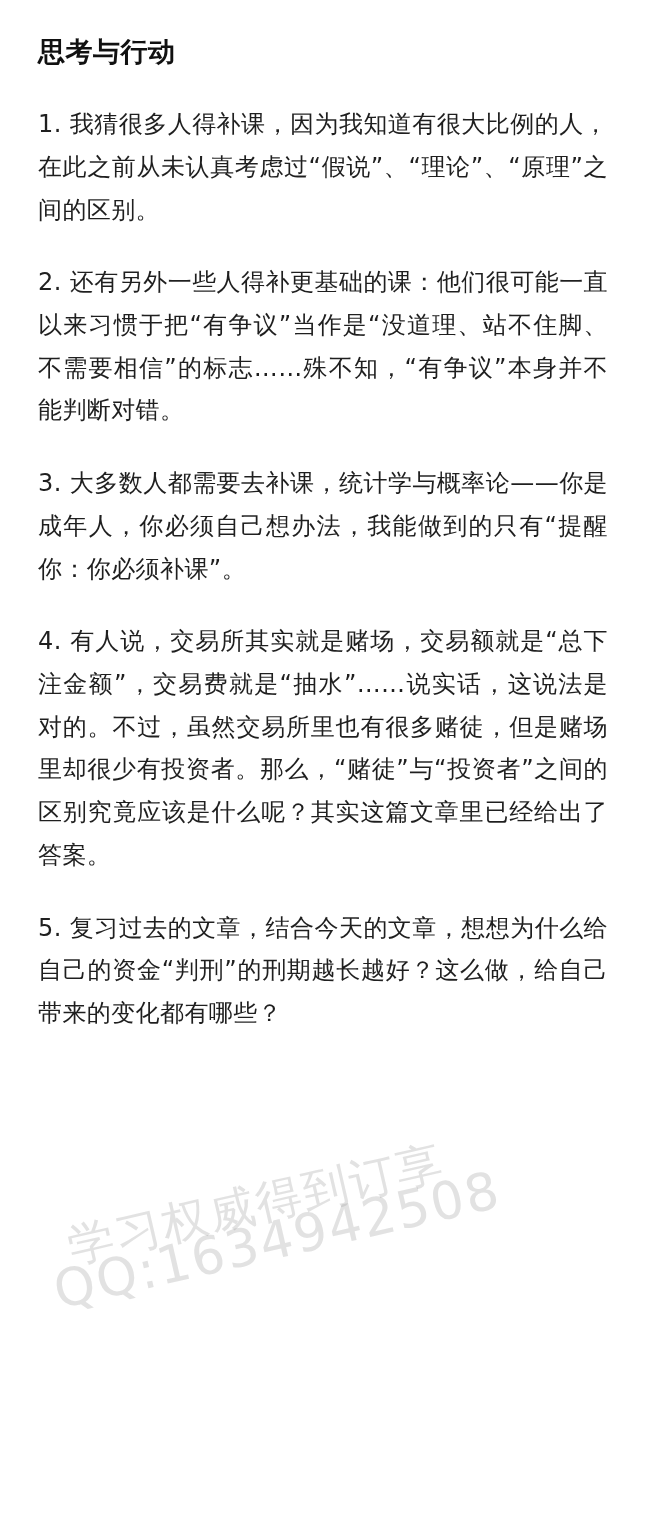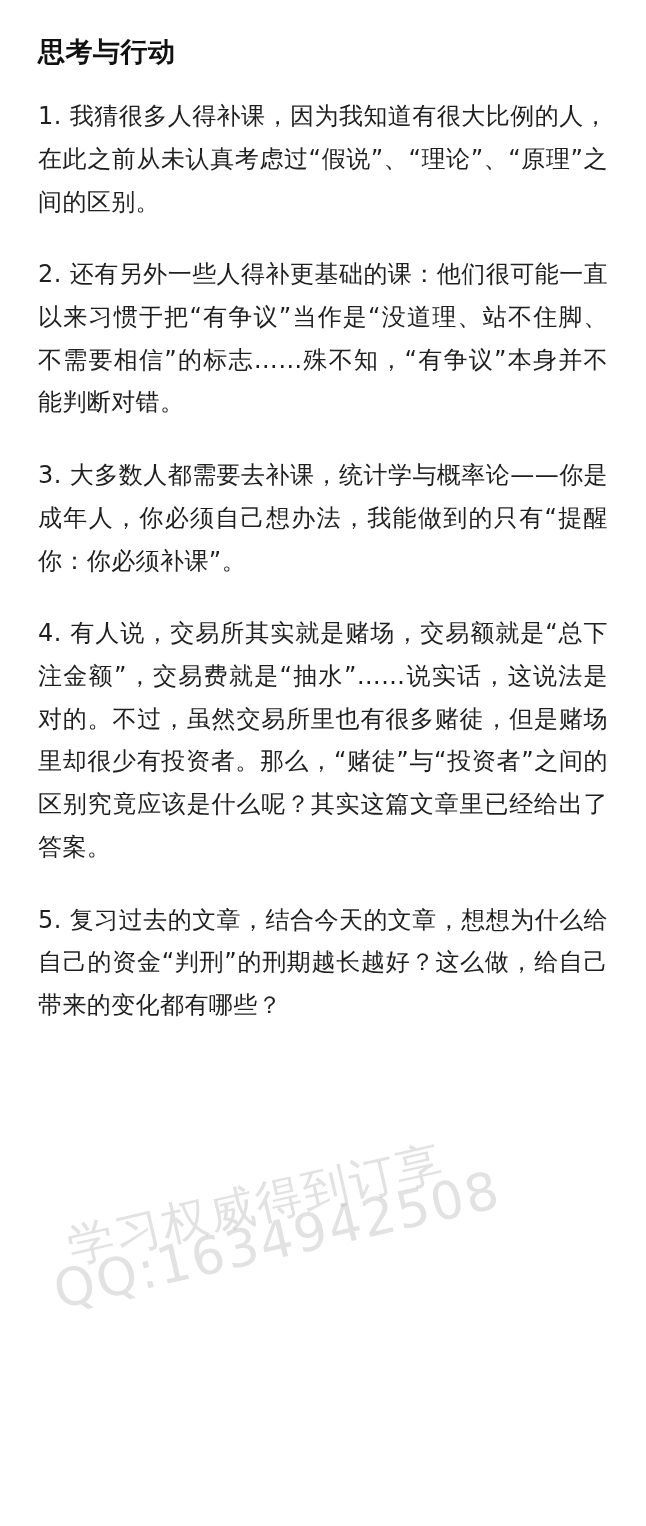--- a/index.html
+++ b/index.html
@@ -21,21 +21,21 @@
     height: 1526px;
     box-sizing: border-box;
     padding: 34px 38px 0 38px;
   }
   .doc-title {
     font-size: 27px;
     font-weight: bold;
     letter-spacing: 0.5px;
     line-height: 1.3;
     color: #111111;
-    margin: 0 0 26px 0;
+    margin: 0 0 34px 0;
   }
   .para {
     font-size: 24px;
     line-height: 1.78;
     letter-spacing: 0.4px;
     color: #1f1f1f;
     margin: 0 0 30px 0;
     text-align: justify;
     text-justify: inter-ideograph;
   }

